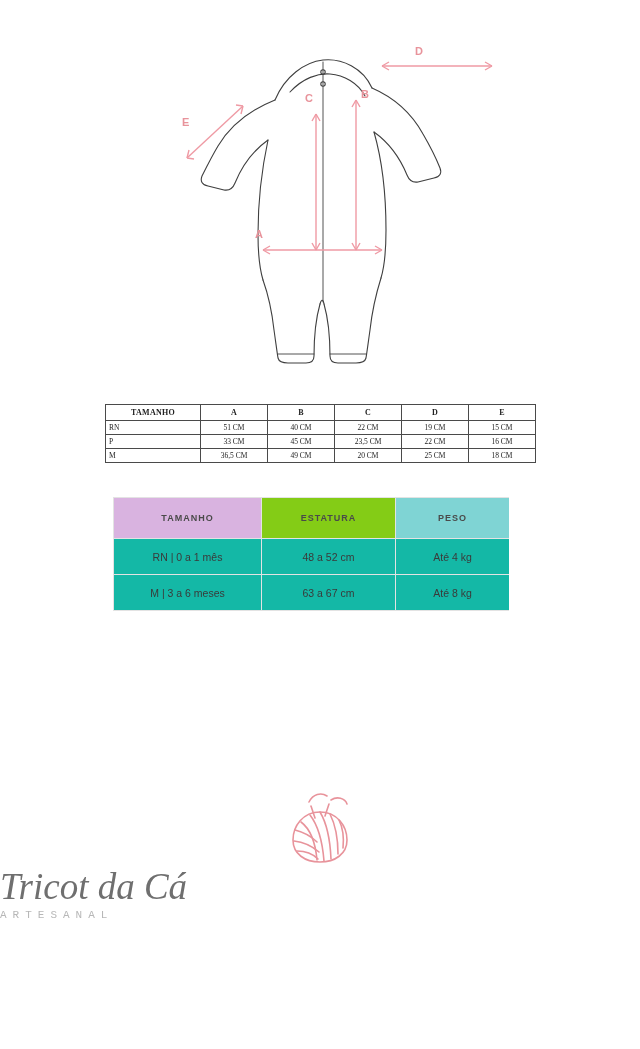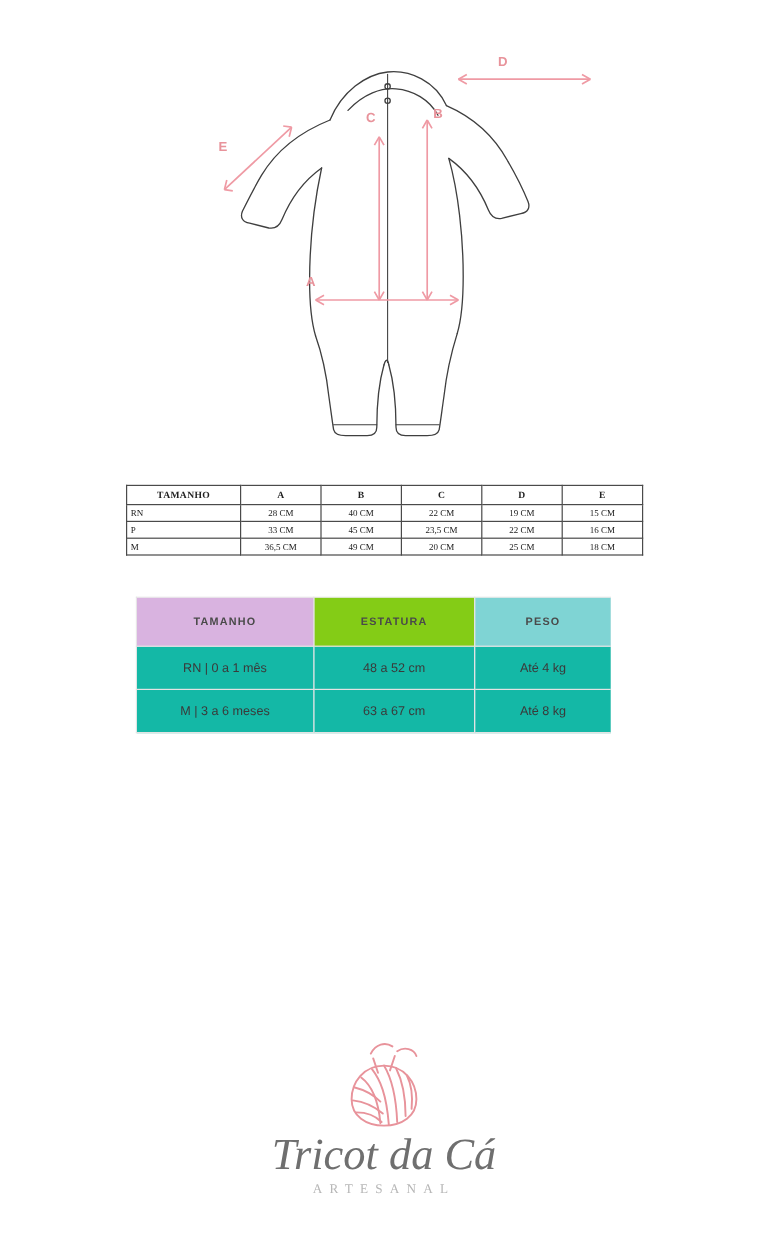--- a/index.html
+++ b/index.html
@@ -111,39 +111,39 @@
     background: #14b8a6;
   }
   .scol1 { width: 148px; }
   .scol2 { width: 134px; }
   .scol3 { width: 114px; }
 
   
   .logo-wrap {
     position: absolute;
     left: 0;
-    top: 864px;
+    top: 788px;
     width: 640px;
-    text-align: center;
+    text-align: left;
   }
   .logo-mark {
     display: block;
     margin: 0 auto;
   }
   .logo-name {
     font-family: "Liberation Serif", serif;
     font-style: italic;
     font-size: 37px;
     color: #6f6f6f;
     letter-spacing: 0px;
     margin-top: 2px;
     line-height: 1;
   }
   .logo-sub {
-    font-family: Liberation Serif, serif;
+    font-family: Liberation Mono, monospace;
     font-size: 11px;
     letter-spacing: 6px;
     color: #b7b7b7;
     margin-top: 4px;
   }
 </style>
 </head>
 <body>
 
 <div class="diagram-wrap">
@@ -231,21 +231,21 @@
         <th>A</th>
         <th>B</th>
         <th>C</th>
         <th>D</th>
         <th>E</th>
       </tr>
     </thead>
     <tbody>
       <tr>
         <td class="first">RN</td>
-        <td>28 CM</td>
+        <td>51 CM</td>
         <td>40 CM</td>
         <td>22 CM</td>
         <td>19 CM</td>
         <td>15 CM</td>
       </tr>
       <tr>
         <td class="first">P</td>
         <td>33 CM</td>
         <td>45 CM</td>
         <td>23,5 CM</td>

